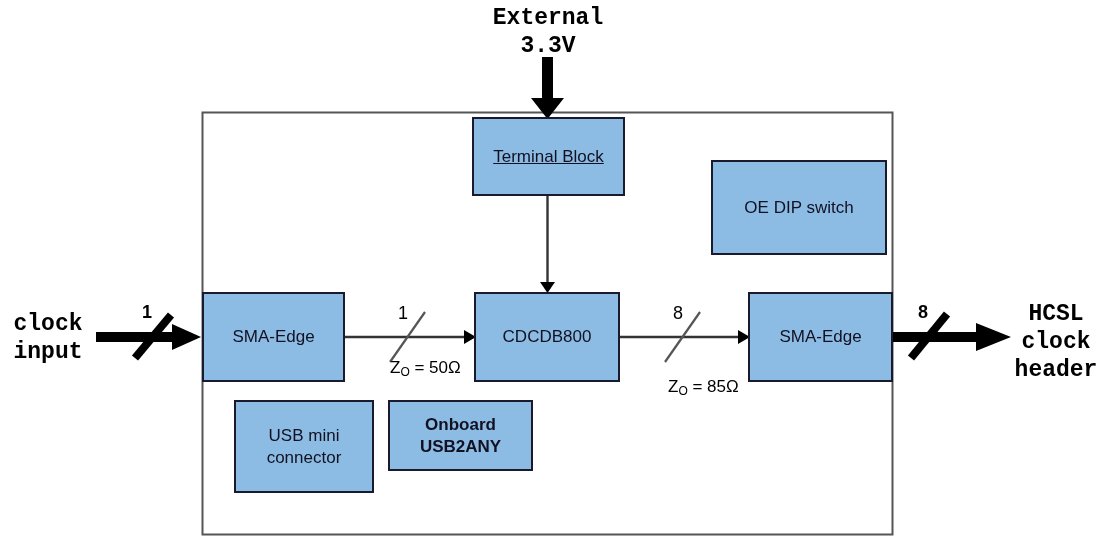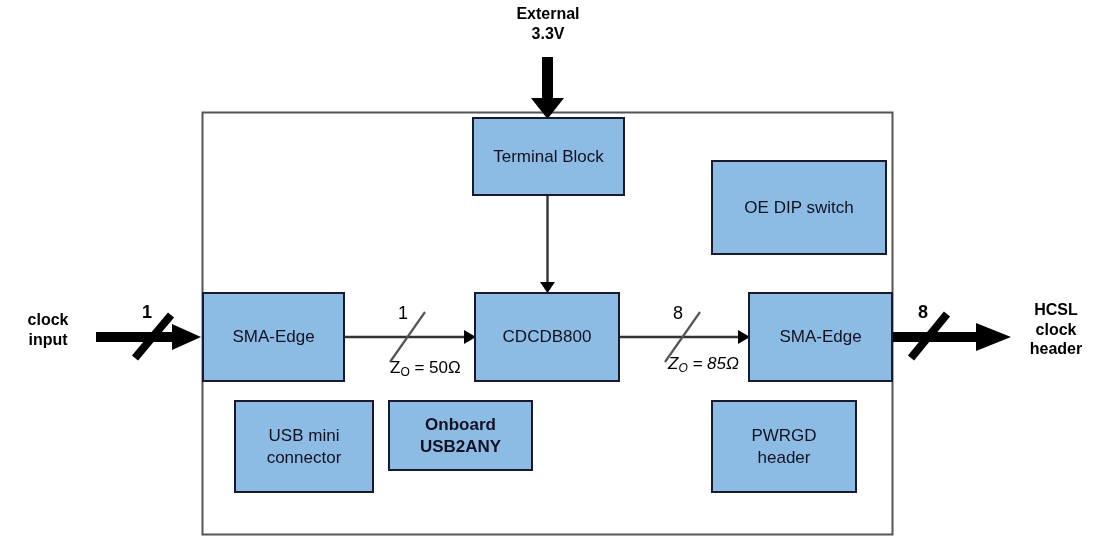--- a/index.html
+++ b/index.html
@@ -33,23 +33,23 @@
     text-align: center;
     color: #111122;
     font-family: "Liberation Sans", sans-serif;
     font-size: 17px;
     line-height: 1.25;
     font-weight: 400;
     white-space: pre-line;
   }
   .io-label {
     position: absolute;
-    font-family: Liberation Sans, sans-serif;
+    font-family: Liberation Mono, monospace;
     font-weight: bold;
-    font-size: 16px;
+    font-size: 23px;
     line-height: 1.22;
     color: #000000;
     text-align: center;
     white-space: pre-line;
   }
   .bus-num {
     position: absolute;
     font-family: "Liberation Sans", sans-serif;
     font-size: 18px;
     color: #000000;
@@ -120,48 +120,46 @@
   <div class="io-label" style="left:468px; top:4px; width:160px;">External
 3.3V</div>
 
   <div class="io-label" style="left:2px; top:310px; width:92px;">clock
 input</div>
 
   <div class="io-label" style="left:1012px; top:300px; width:88px;">HCSL
 clock
 header</div>
 
-  <div class="blk" style="left:472px; top:117px; width:153px; height:79px;">Terminal Block</div>
+  <div class="blk" style="left:472px; top:117px; width:153px; height:79px;text-decoration:underline;">Terminal Block</div>
 
   <div class="blk" style="left:711px; top:160px; width:176px; height:95px;">OE DIP switch</div>
 
   <div class="blk" style="left:202px; top:292px; width:143px; height:90px;">SMA-Edge</div>
 
   <div class="blk" style="left:474px; top:292px; width:146px; height:90px;">CDCDB800</div>
 
   <div class="blk" style="left:748px; top:292px; width:145px; height:90px;">SMA-Edge</div>
 
   <div class="blk" style="left:234px; top:400px; width:140px; height:93px;">USB mini
 connector</div>
 
   <div class="blk" style="left:388px; top:400px; width:145px; height:71px;font-weight:bold;">Onboard
 USB2ANY</div>
 
-  <div class="blk" style="left:711px; top:400px; width:146px; height:93px;">PWRGD
-header</div>
 
   <div class="bus-num bold" style="left:134px; top:302px; width:26px;">1</div>
 
   <div class="bus-num" style="left:390px; top:303px; width:26px;">1</div>
 
   <div class="bus-num" style="left:665px; top:303px; width:26px;">8</div>
 
   <div class="bus-num bold" style="left:910px; top:302px; width:26px;">8</div>
 
   <div class="imp-label" style="left:360px; top:358px;">
     <span>Z</span><sub>O</sub><span> =  50Ω</span>
   </div>
 
-  <div class="imp-label" style="left:638px; top:354px;font-style:italic;">
+  <div class="imp-label" style="left:638px; top:377px;">
     <span>Z</span><sub>O</sub><span> =  85Ω</span>
   </div>
 
 </div>
 
 </body></html>

